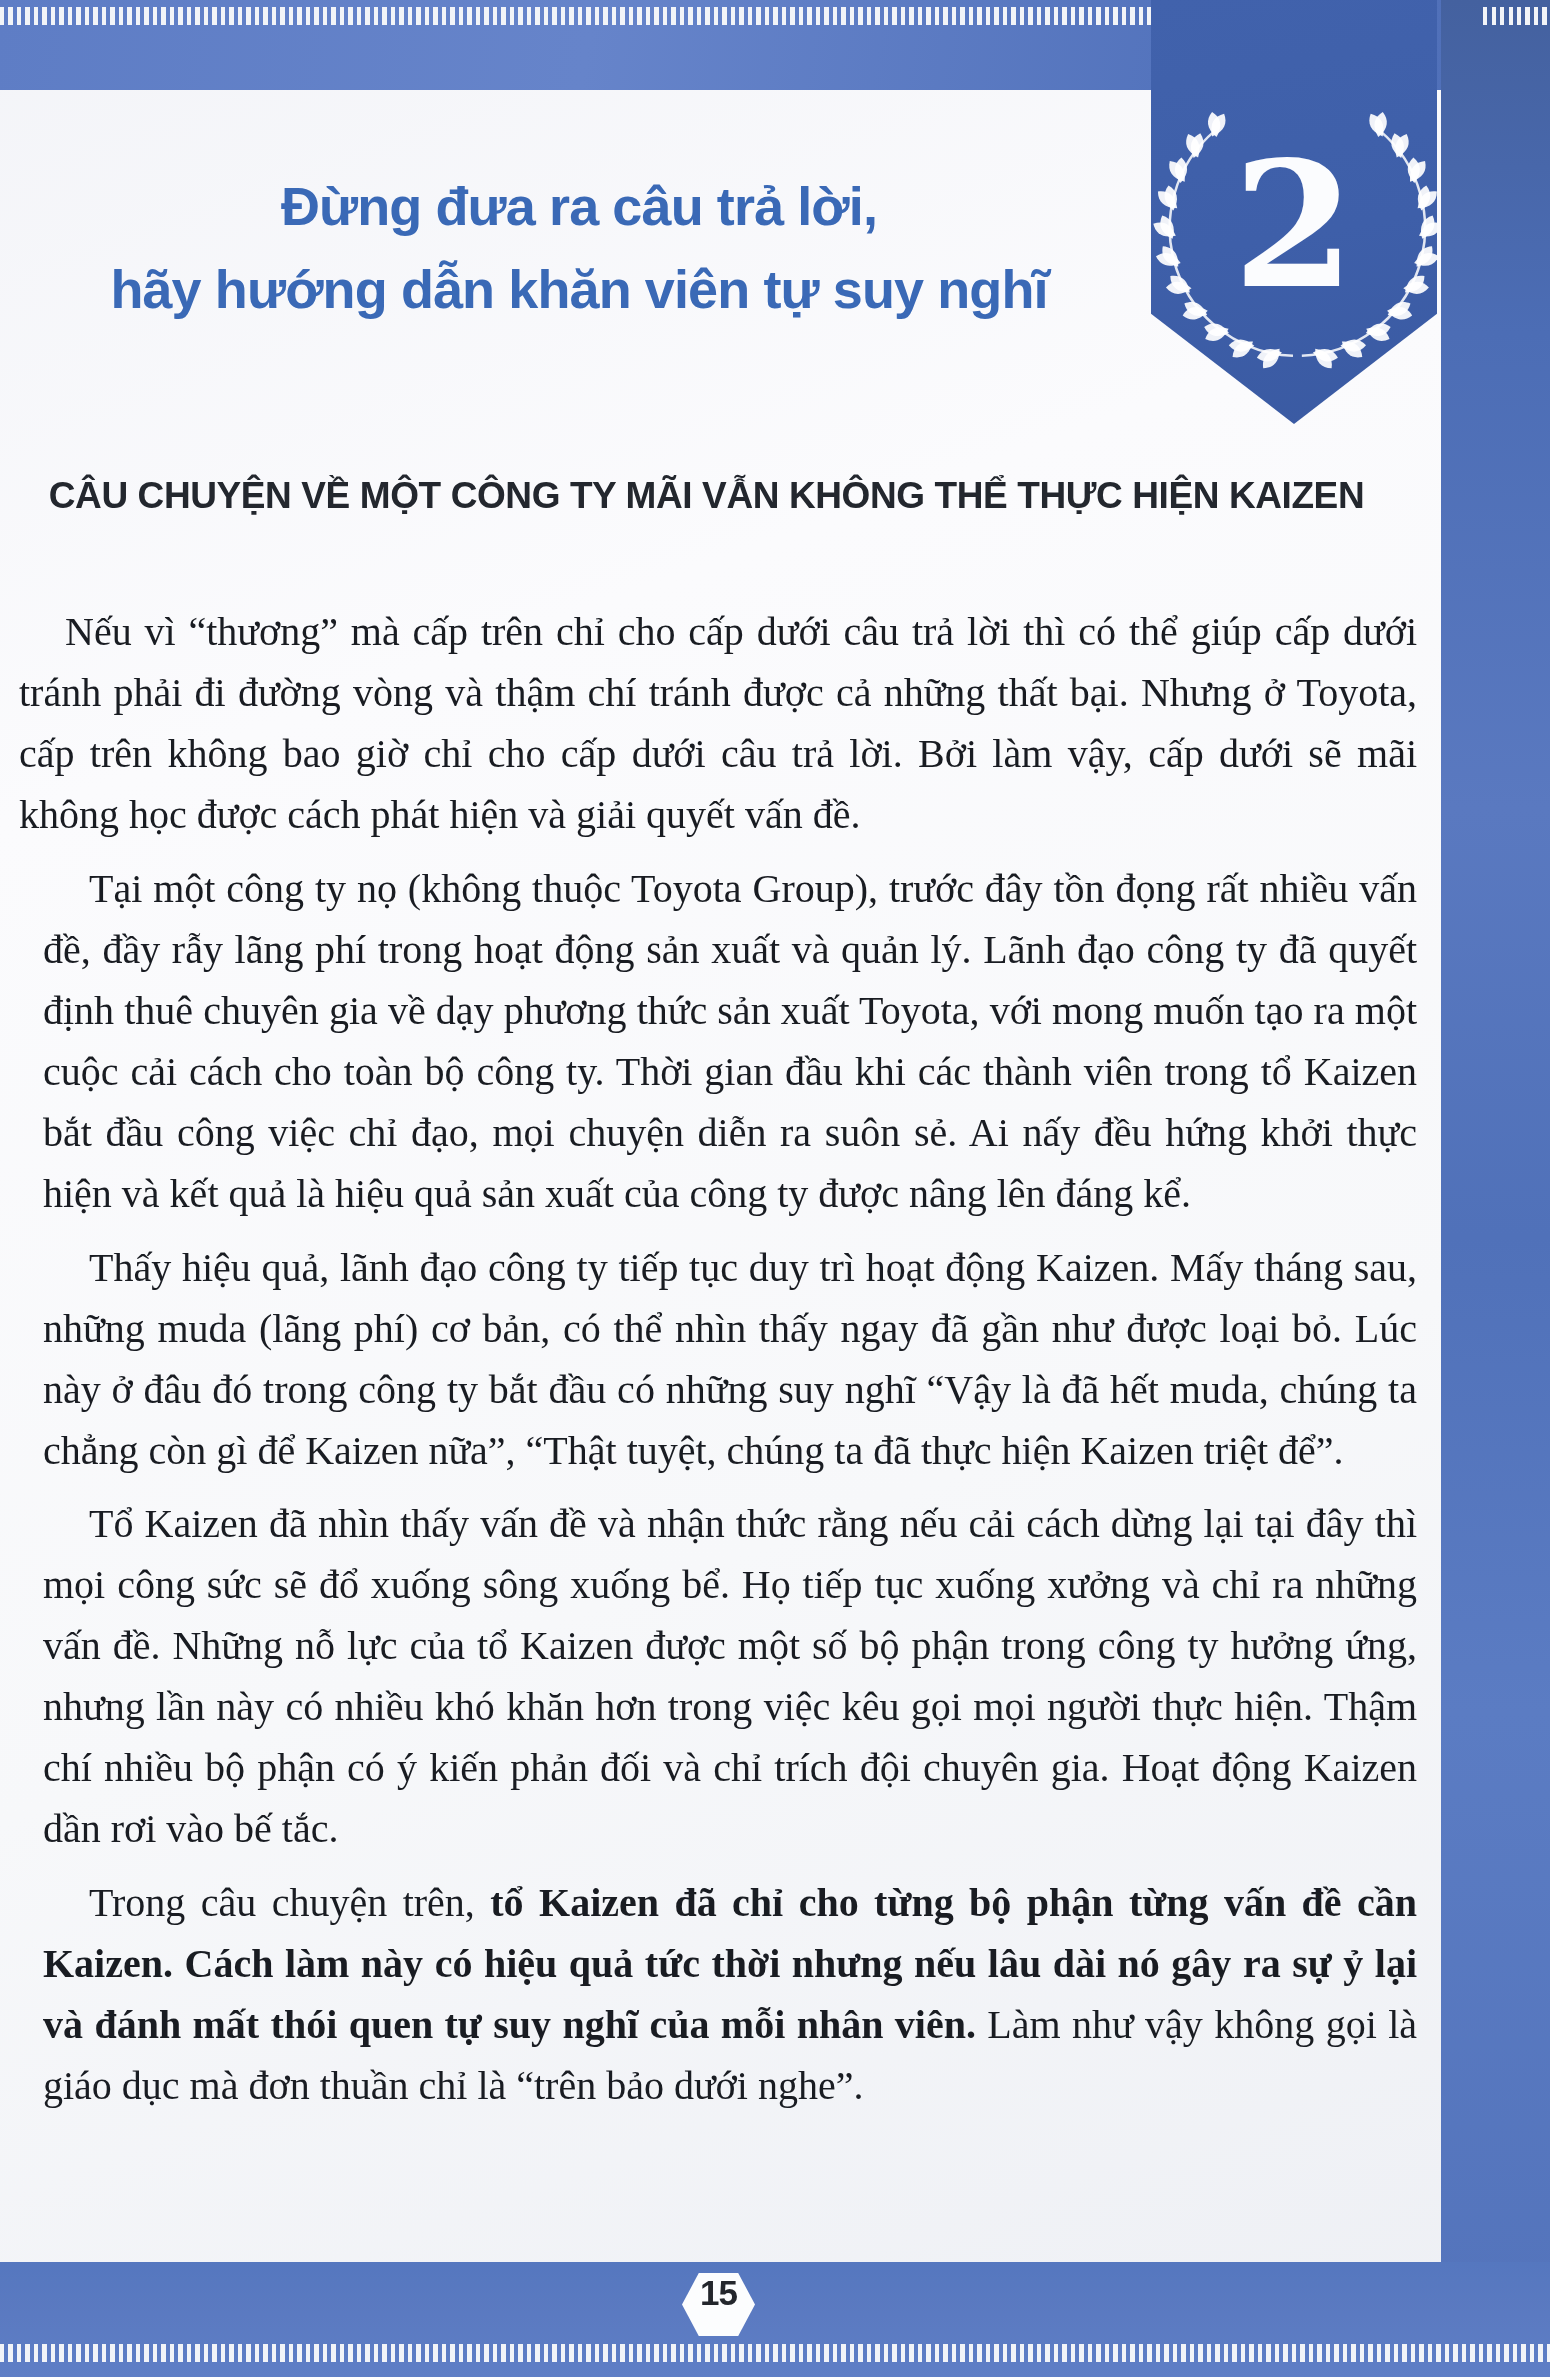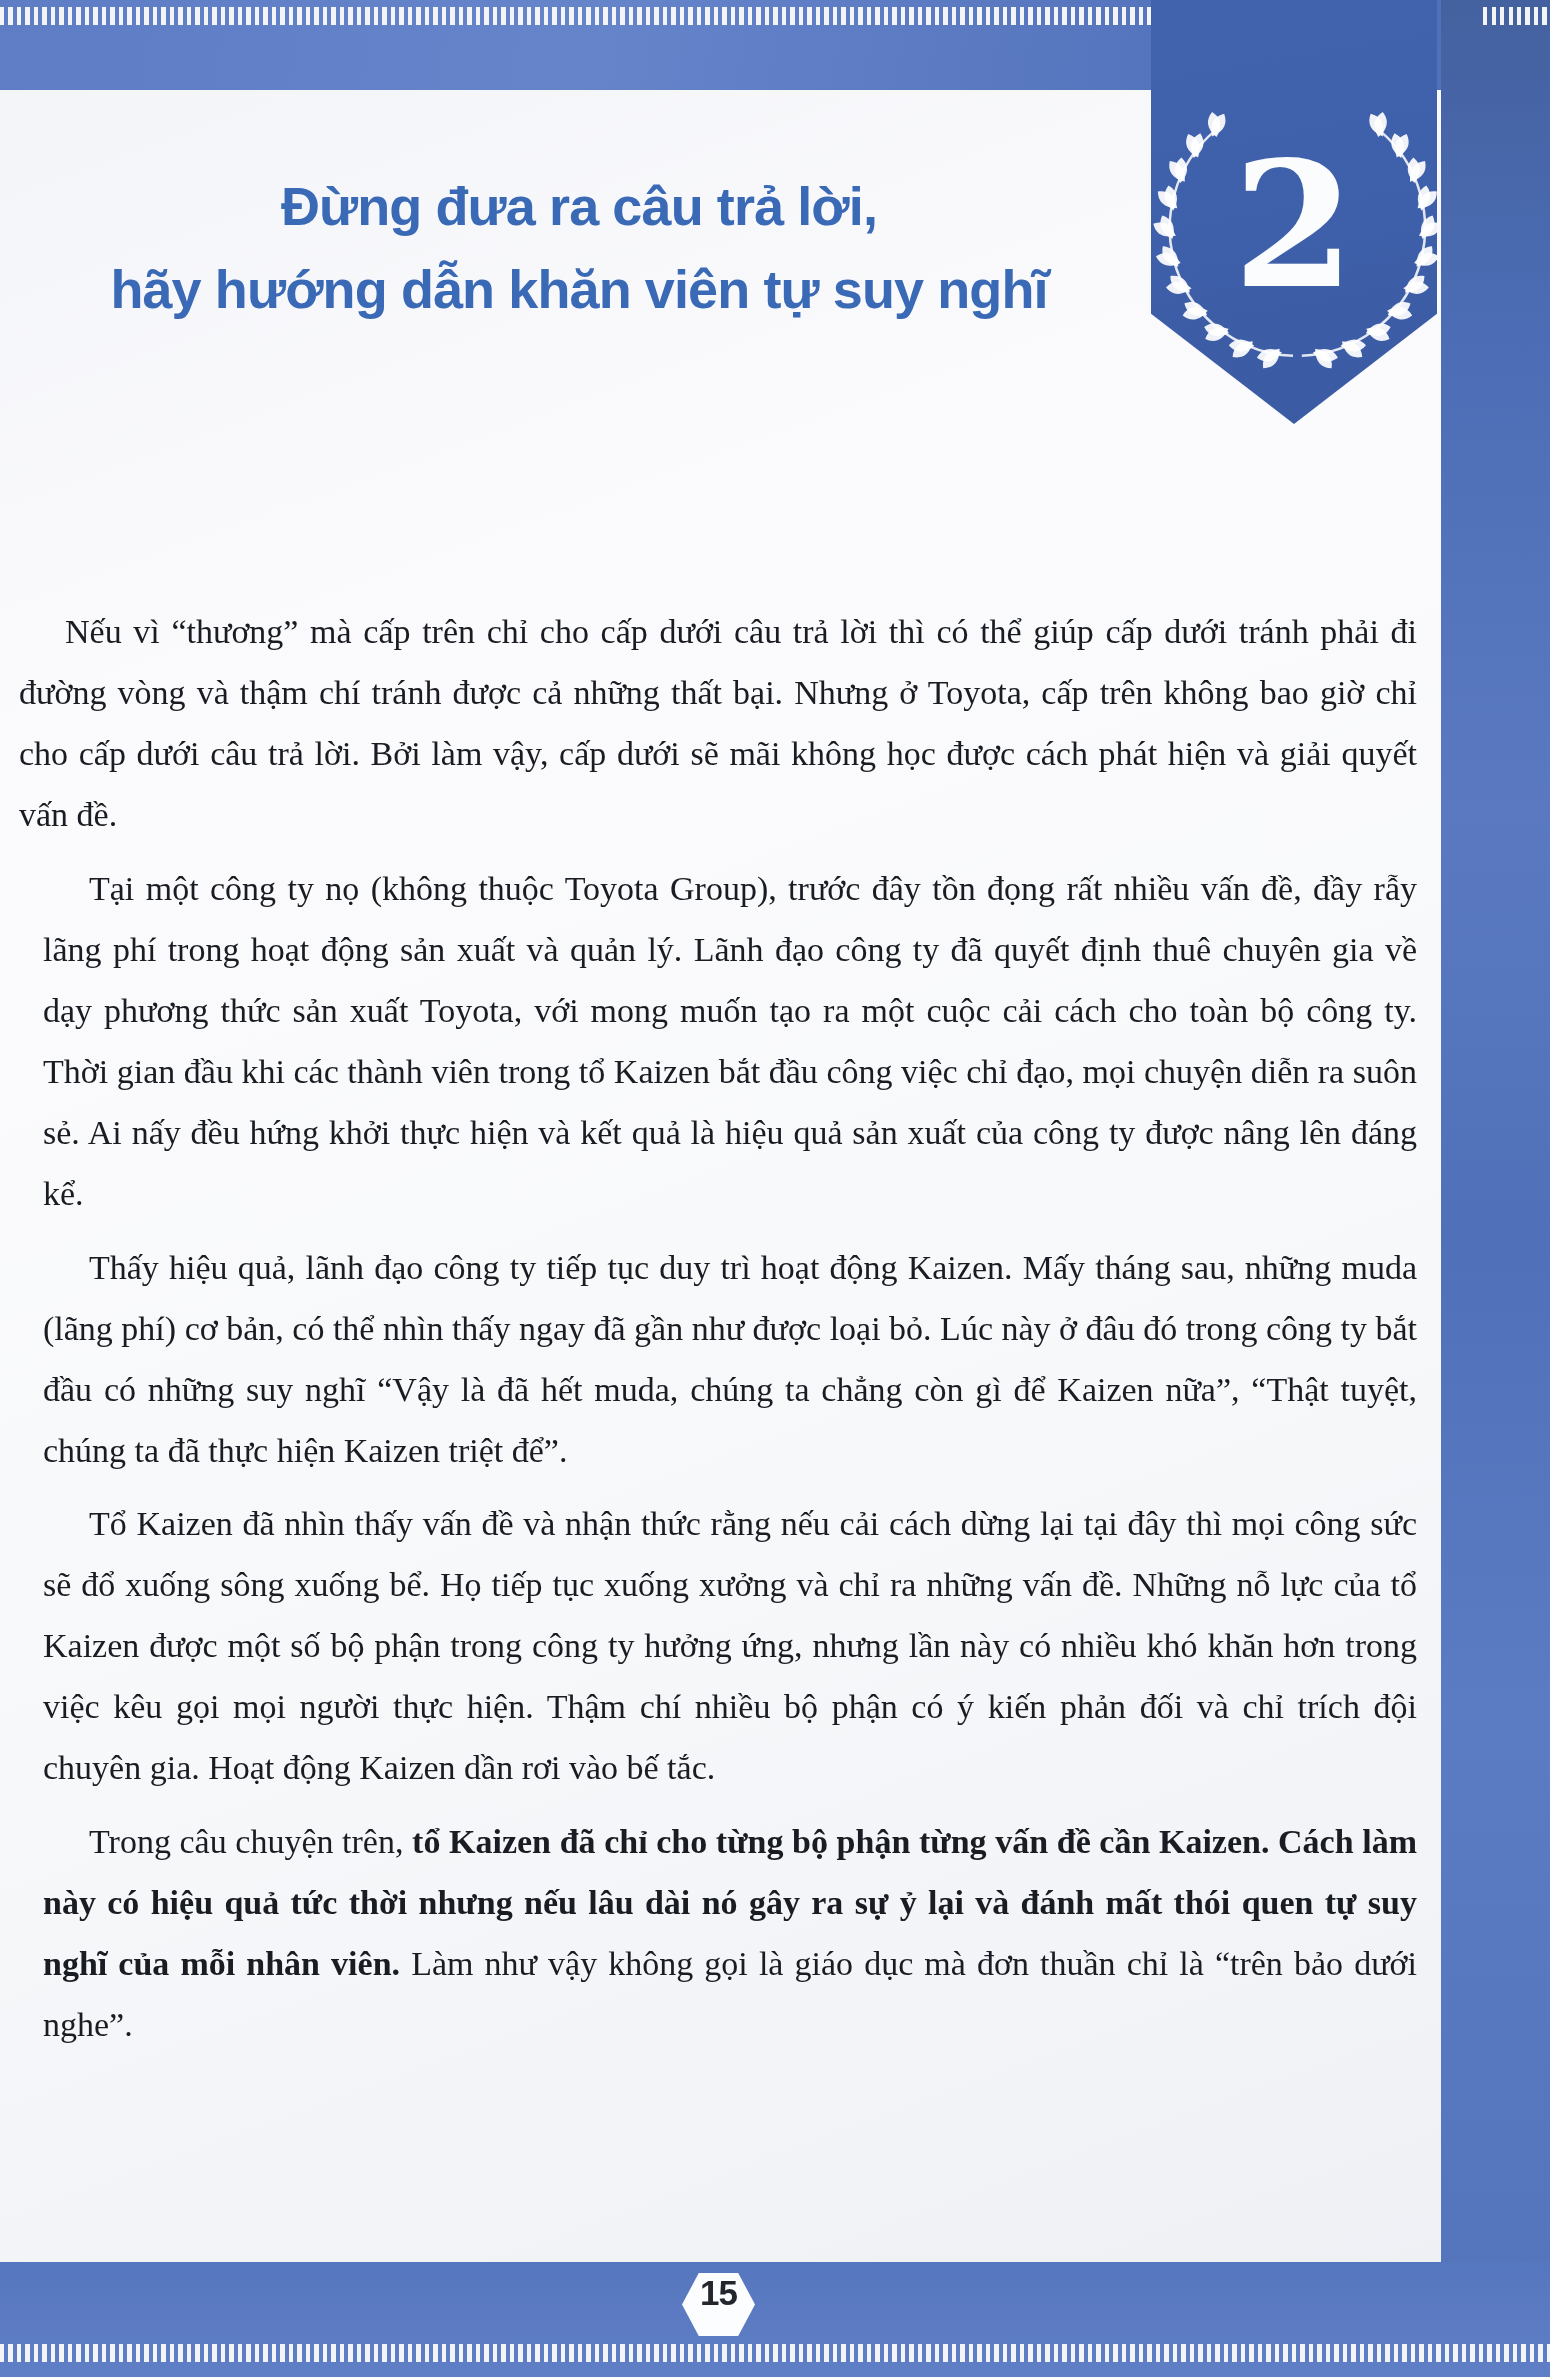--- a/index.html
+++ b/index.html
@@ -62,21 +62,21 @@
     position:absolute;left:25.5px;top:463px;width:1362px;
     text-align:center;z-index:6;margin:0;
     font-family:"Liberation Sans", sans-serif;
     font-weight:bold;font-size:37px;line-height:65px;letter-spacing:-0.4px;
     color:var(--heading_ink,#23272e);
   }
   .section-heading span{display:block;}
   
   .body-text{
     position:absolute;left:19px;top:601px;width:1398px;z-index:6;
-    font-size:34px;line-height:61px;text-align:justify;
+    font-size:40px;line-height:61px;text-align:justify;
     color:var(--body_ink,#191c22);
   }
   .body-text p{margin:0;text-indent:46px;}
   .body-text p + p{margin-top:12.8px;margin-left:24px;}
   .body-text .b{font-weight:bold;}
   
   .page-num-hex{
     position:absolute;left:682px;top:2273px;width:73px;height:63px;
     background:#fcfdfe;
     clip-path:polygon(23% 0,77% 0,100% 50%,77% 100%,23% 100%,0 50%);
@@ -154,20 +154,21 @@
     </svg>
     <div class="badge-number">2</div>
   </div>
 
   <h1 class="chapter-title">
     <span>Đừng đưa ra câu trả lời,</span>
     <span>hãy hướng dẫn khăn viên tự suy nghĩ</span>
   </h1>
 
   <h2 class="section-heading">
+    <span>CÂU CHUYỆN VỀ MỘT CÔNG TY MÃI VẪN KHÔNG THỂ THỰC HIỆN KAIZEN</span>
   </h2>
 
   <div class="body-text">
     <p><span>Nếu vì “thương” mà cấp trên chỉ cho cấp dưới câu trả lời thì có thể giúp cấp dưới tránh phải đi đường vòng và thậm chí tránh được cả những thất bại. Nhưng ở Toyota, cấp trên không bao giờ chỉ cho cấp dưới câu trả lời. Bởi làm vậy, cấp dưới sẽ mãi không học được cách phát hiện và giải quyết vấn đề.</span></p>
     <p><span>Tại một công ty nọ (không thuộc Toyota Group), trước đây tồn đọng rất nhiều vấn đề, đầy rẫy lãng phí trong hoạt động sản xuất và quản lý. Lãnh đạo công ty đã quyết định thuê chuyên gia về dạy phương thức sản xuất Toyota, với mong muốn tạo ra một cuộc cải cách cho toàn bộ công ty. Thời gian đầu khi các thành viên trong tổ Kaizen bắt đầu công việc chỉ đạo, mọi chuyện diễn ra suôn sẻ. Ai nấy đều hứng khởi thực hiện và kết quả là hiệu quả sản xuất của công ty được nâng lên đáng kể.</span></p>
     <p><span>Thấy hiệu quả, lãnh đạo công ty tiếp tục duy trì hoạt động Kaizen. Mấy tháng sau, những muda (lãng phí) cơ bản, có thể nhìn thấy ngay đã gần như được loại bỏ. Lúc này ở đâu đó trong công ty bắt đầu có những suy nghĩ “Vậy là đã hết muda, chúng ta chẳng còn gì để Kaizen nữa”, “Thật tuyệt, chúng ta đã thực hiện Kaizen triệt để”.</span></p>
     <p><span>Tổ Kaizen đã nhìn thấy vấn đề và nhận thức rằng nếu cải cách dừng lại tại đây thì mọi công sức sẽ đổ xuống sông xuống bể. Họ tiếp tục xuống xưởng và chỉ ra những vấn đề. Những nỗ lực của tổ Kaizen được một số bộ phận trong công ty hưởng ứng, nhưng lần này có nhiều khó khăn hơn trong việc kêu gọi mọi người thực hiện. Thậm chí nhiều bộ phận có ý kiến phản đối và chỉ trích đội chuyên gia. Hoạt động Kaizen dần rơi vào bế tắc.</span></p>
     <p><span>Trong câu chuyện trên, </span><span class="b">tổ Kaizen đã chỉ cho từng bộ phận từng vấn đề cần Kaizen. Cách làm này có hiệu quả tức thời nhưng nếu lâu dài nó gây ra sự ỷ lại và đánh mất thói quen tự suy nghĩ của mỗi nhân viên.</span><span> Làm như vậy không gọi là giáo dục mà đơn thuần chỉ là “trên bảo dưới nghe”.</span></p>
   </div>
 

